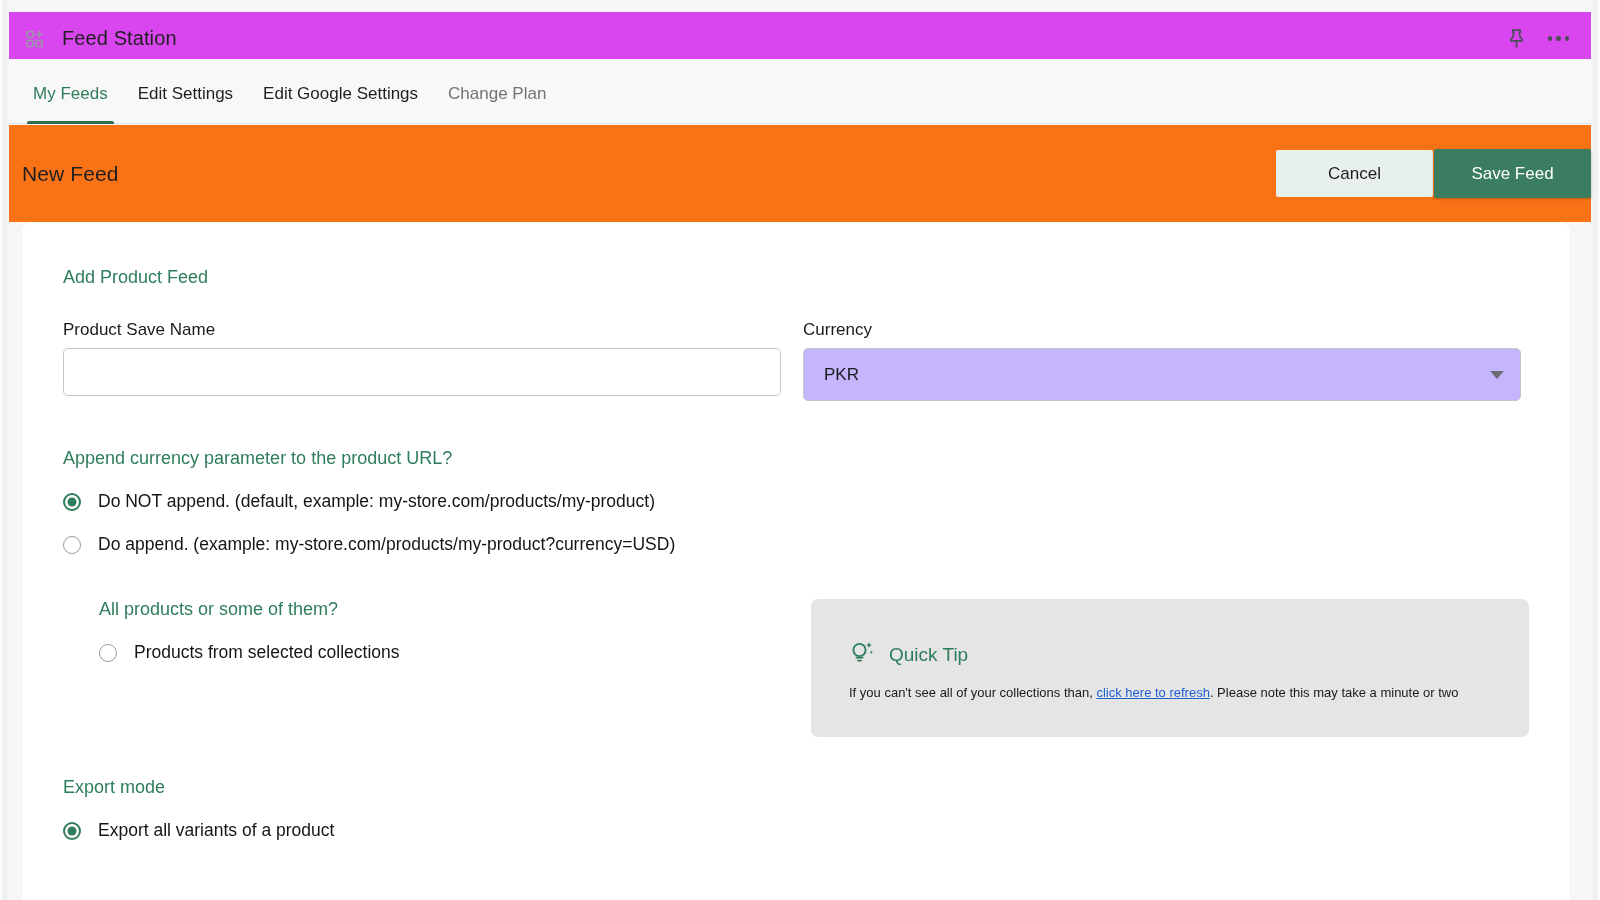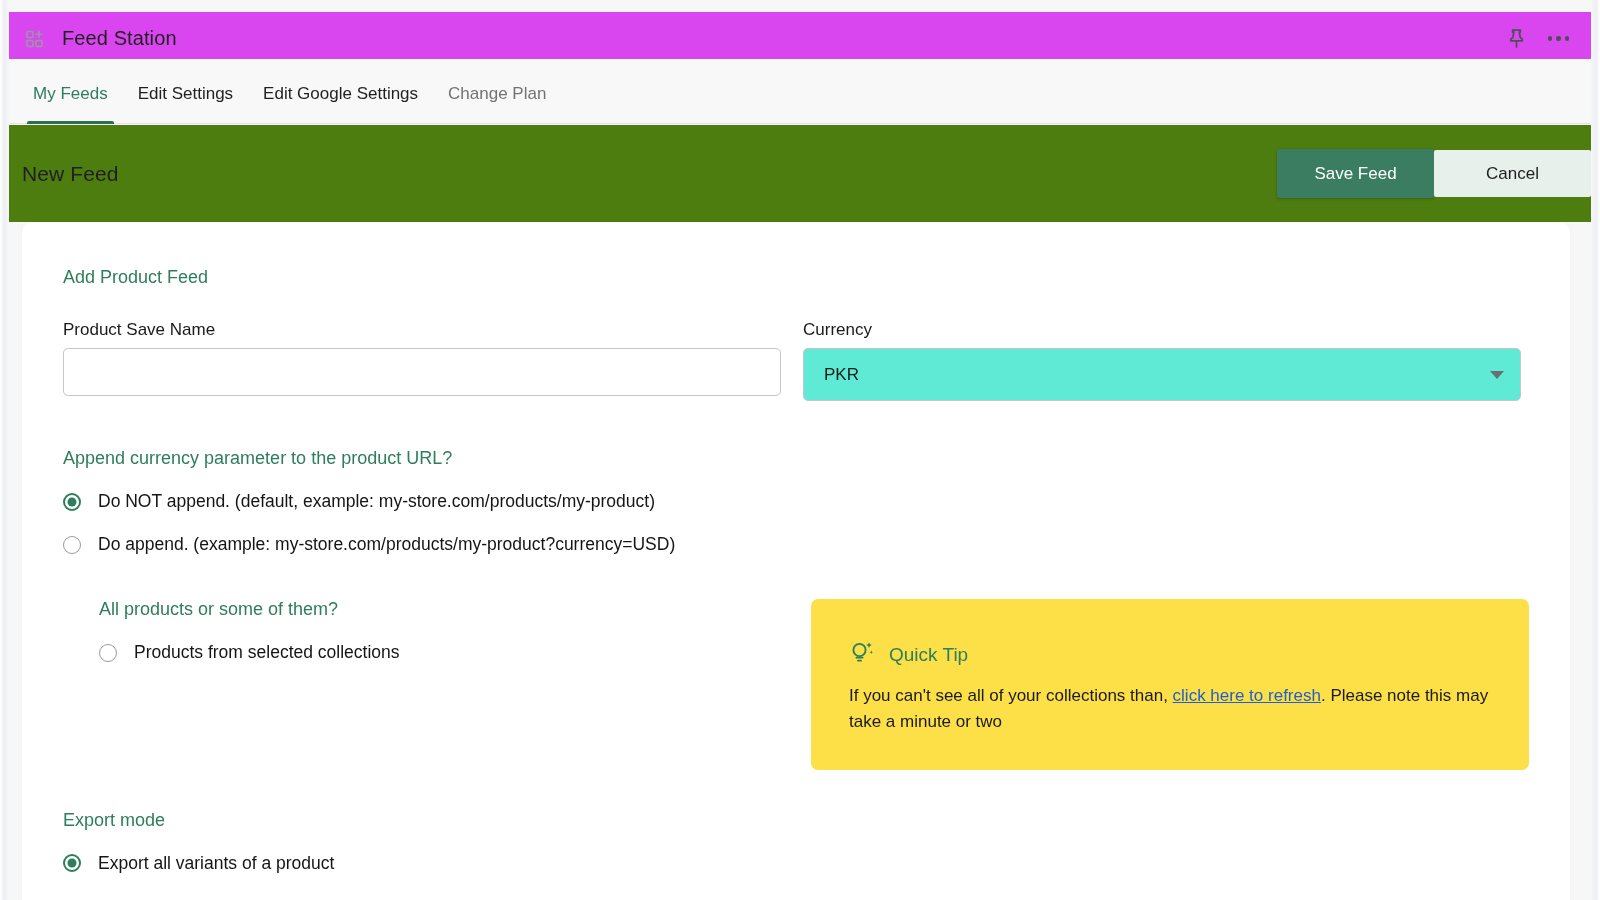--- a/index.html
+++ b/index.html
@@ -71,21 +71,21 @@
   .tab.green { color: #737373; }
   .tab.active { color: #2e7d5b; }
   .tab.active::after {
     content: ""; position: absolute; left: 9px; right: 9px; bottom: -1px;
     height: 3px; background: #2c6e52; border-radius: 2px 2px 0 0;
   }
 
   
   .pagehead {
     position: absolute; left: 9px; top: 125px; right: 9px; height: 97px;
-    background: #4d7c0f;
+    background: #f97316;
     display: flex; align-items: center;
   }
   .page-title {
     font-size: 21px; color: #1f1f21; padding-left: 13px; letter-spacing: .1px;
   }
   .head-actions { margin-left: auto; display: flex; align-items: center; padding-right: 0px; }
   .btn {
     font-size: 17px;
     border: none;
     cursor: pointer;
@@ -151,21 +151,21 @@
     font-family: "Liberation Sans", sans-serif;
     outline: none;
   }
 
   .select-wrap { position: relative; width: 100%; }
   .select-box {
     width: 100%;
     height: 53px;
     border: 1px solid #c5c6c8;
     border-radius: 5px;
-    background: #5eead4;
+    background: #c4b5fd;
     font-size: 17px;
     padding: 0 36px 0 20px;
     color: #1a1a1c;
     display: flex; align-items: center;
     cursor: pointer;
   }
   .select-caret {
     position: absolute; right: 17px; top: 50%; transform: translateY(-50%);
     width: 0; height: 0;
     border-left: 7px solid transparent;
@@ -199,28 +199,28 @@
     background: #2e7d5b;
   }
   .radio-label { margin-left: 17px; font-size: 17.5px; color: #151517; }
 
   
   .split { display: flex; gap: 0; }
   .split-left { width: 762px; margin-left: 36px; }
   .split-right { width: 718px; }
 
   .tip {
-    background: #fde047;
+    background: #e5e5e5;
     border-radius: 7px;
     padding: 40px 36px 34px 38px;
     width: 718px;
   }
   .tip-head { display: flex; align-items: center; gap: 14px; margin-bottom: 12px; }
   .tip-title { color: #2e7d5b; font-size: 19px; }
-  .tip-body { font-size: 17px; color: #1a1a1c; line-height: 1.55; }
+  .tip-body { font-size: 13px; color: #1a1a1c; line-height: 1.55; }
   .tip-link { color: #1f5fd0; text-decoration: underline; cursor: pointer; }
 
   .cut-off { overflow: hidden; }
 </style>
 </head>
 <body>
 
 <div class="app-window">
 
   <div class="edge-left"></div>
@@ -264,22 +264,22 @@
       <span>Edit Google Settings</span>
     </div>
     <div class="tab green">
       <span>Change Plan</span>
     </div>
   </div>
 
   <div class="pagehead">
     <div class="page-title">New Feed</div>
     <div class="head-actions">
+      <button class="btn btn-cancel">Cancel</button>
       <button class="btn btn-save">Save Feed</button>
-      <button class="btn btn-cancel">Cancel</button>
     </div>
   </div>
 
   <div class="card">
 
     <div class="section-heading" style="margin-top:45px;">Add Product Feed</div>
 
     <div class="row-fields">
       <div class="col-left">
         <label class="field-label">Product Save Name</label>

